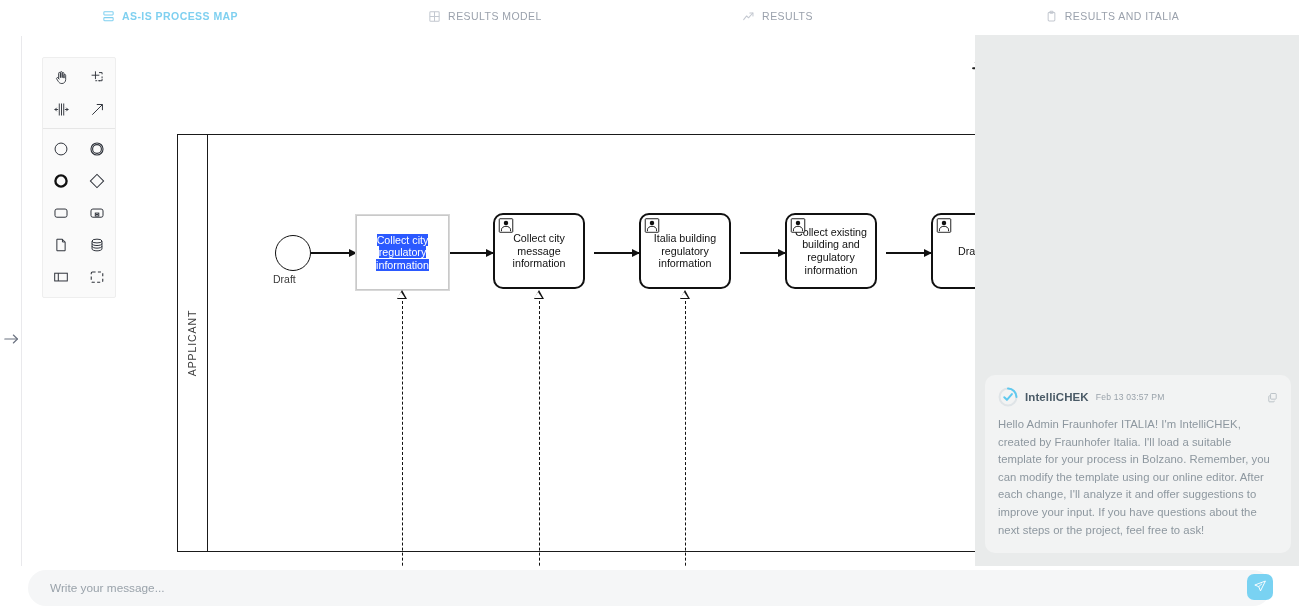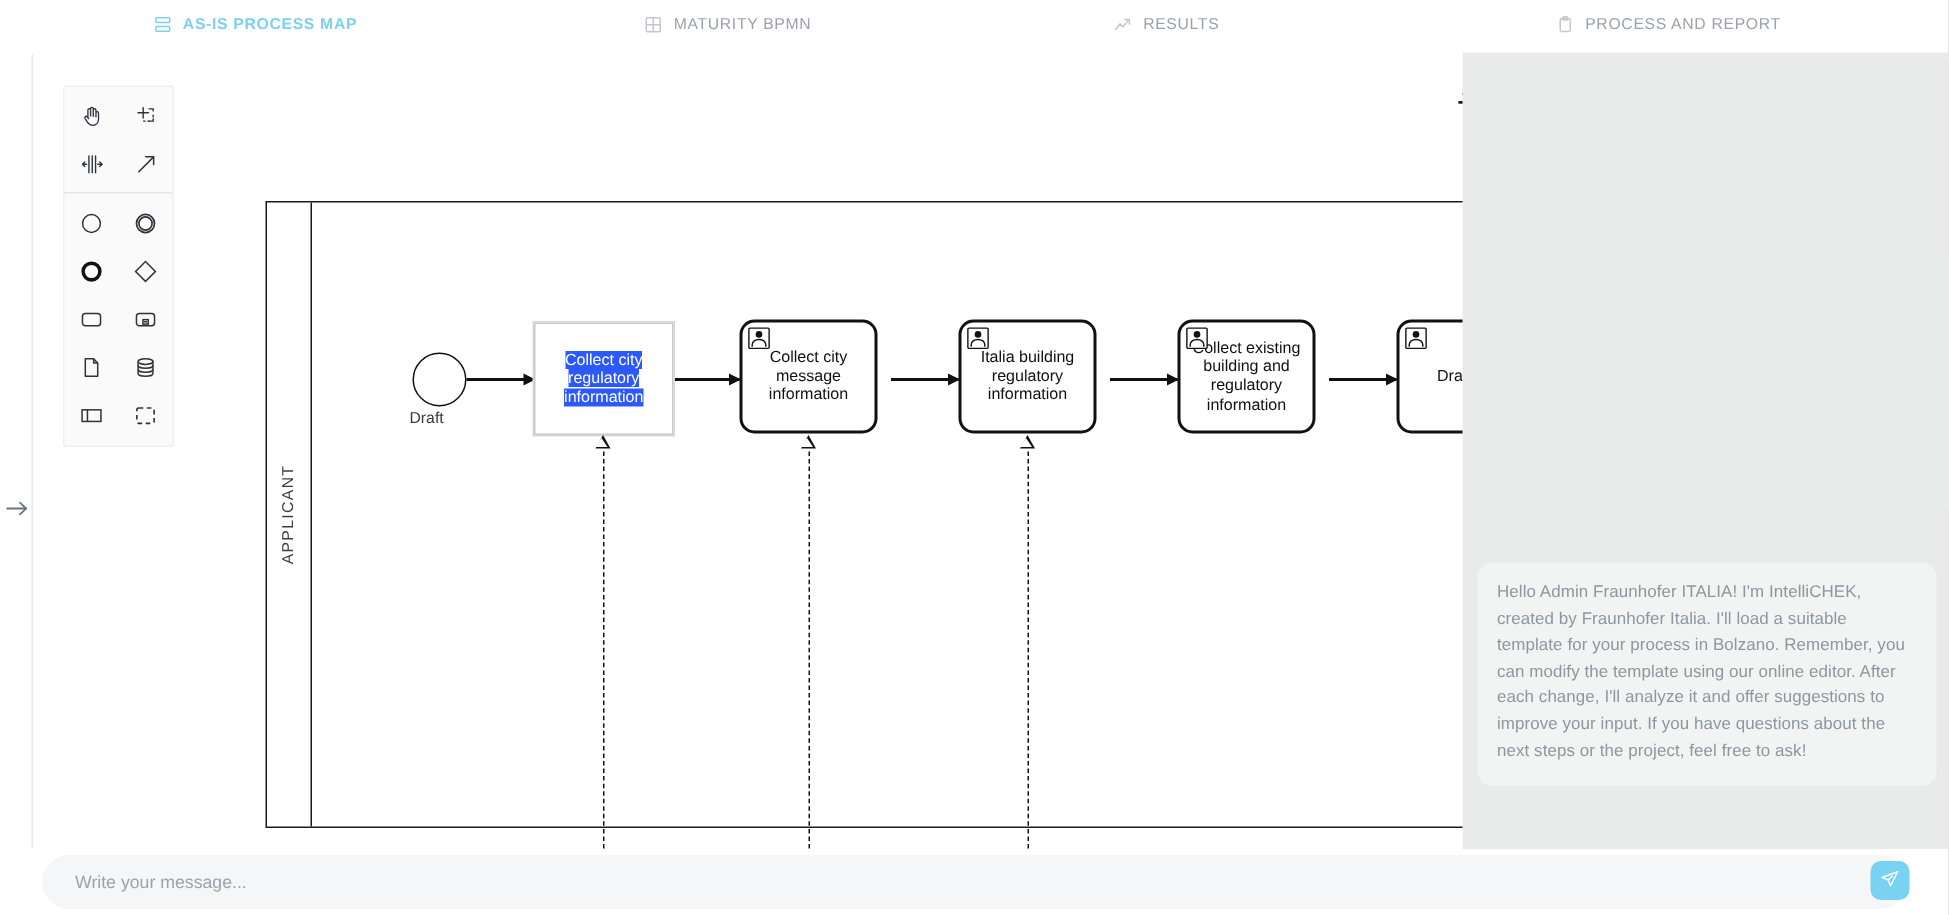--- a/index.html
+++ b/index.html
@@ -212,21 +212,21 @@
     </div>
 
     <div class="tab tab-1">
       <span class="tab-icon">
         <svg viewBox="0 0 14 14" width="13" height="13" fill="none" stroke="#c3c8d0" stroke-width="1.1">
           <rect x="2" y="2" width="10" height="10" rx="0.8"></rect>
           <line x1="7" y1="2" x2="7" y2="12"></line>
           <line x1="2" y1="7" x2="12" y2="7"></line>
         </svg>
       </span>
-      <span class="tab-label">MATURITY BPMN</span>
+      <span class="tab-label">RESULTS MODEL</span>
       <span class="underline"></span>
     </div>
 
     <div class="tab tab-2">
       <span class="tab-icon">
         <svg viewBox="0 0 14 14" width="13" height="13" fill="none" stroke="#c3c8d0" stroke-width="1.1" stroke-linecap="round" stroke-linejoin="round">
           <polyline points="1.8,10.4 5,6.4 7,8.4 11.6,3.2"></polyline>
           <polyline points="8.4,3.2 11.8,3.2 11.8,6.5"></polyline>
         </svg>
       </span>
@@ -234,21 +234,21 @@
       <span class="underline"></span>
     </div>
 
     <div class="tab tab-3">
       <span class="tab-icon">
         <svg viewBox="0 0 14 14" width="13" height="13" fill="none" stroke="#c3c8d0" stroke-width="1.1" stroke-linejoin="round">
           <rect x="3.4" y="2.6" width="7.2" height="9.2" rx="1"></rect>
           <rect x="5.4" y="1.3" width="3.2" height="2.3" rx="0.6"></rect>
         </svg>
       </span>
-      <span class="tab-label">PROCESS AND REPORT</span>
+      <span class="tab-label">RESULTS AND ITALIA</span>
       <span class="underline"></span>
     </div>
   </div>
 
   <div class="side-rail">
     <div class="expand-arrow">
       <svg viewBox="0 0 20 20" width="18" height="18" fill="none" stroke="#6b7280" stroke-width="1.3" stroke-linecap="round" stroke-linejoin="round">
         <line x1="2" y1="10" x2="16" y2="10"></line>
         <polyline points="11.5,5.6 16,10 11.5,14.4"></polyline>
       </svg>
@@ -442,20 +442,37 @@
       <div class="assoc-head" style="left:501.5px; top:155px;">
           <i></i>
         </div>
 
       <span class="watermark">BPMN.iO</span>
     </div>
   </div>
 
   <div class="chat-panel">
     <div class="msg">
+      <div class="msg-head">
+        <span class="avatar">
+          <svg viewBox="0 0 22 22" width="20" height="20" fill="none">
+            <circle cx="11" cy="11" r="9.3" stroke="#dfe4e7" stroke-width="2.2"></circle>
+            <path d="M11 1.7a9.3 9.3 0 019.3 9.3" stroke="#5fc9ef" stroke-width="2.2" stroke-linecap="round"></path>
+            <polyline points="6.9,11.3 9.8,14.1 15.3,7.8" stroke="#5fc9ef" stroke-width="2.2" stroke-linecap="round" stroke-linejoin="round"></polyline>
+          </svg>
+        </span>
+        <span class="msg-name">IntelliCHEK</span>
+        <span class="msg-time">Feb 13 03:57 PM</span>
+        <span class="copy-icon">
+          <svg viewBox="0 0 16 16" width="11" height="11" fill="none" stroke="#b0b8bf" stroke-width="1.2" stroke-linejoin="round">
+            <rect x="5.2" y="2.2" width="8.2" height="8.2" rx="1.1"></rect>
+            <path d="M10.6 12.6v.6a1.1 1.1 0 01-1.1 1.1H3.7a1.1 1.1 0 01-1.1-1.1V6.6a1.1 1.1 0 011.1-1.1h.6"></path>
+          </svg>
+        </span>
+      </div>
       <div class="msg-body">Hello Admin Fraunhofer ITALIA! I'm IntelliCHEK, created by Fraunhofer Italia. I'll load a suitable template for your process in Bolzano. Remember, you can modify the template using our online editor. After each change, I'll analyze it and offer suggestions to improve your input. If you have questions about the next steps or the project, feel free to ask!</div>
     </div>
   </div>
 
   <div class="composer">
     <input class="composer-input" type="text" placeholder="Write your message..." style="">
     <button class="send-btn">
       <span>
         <svg viewBox="0 0 20 20" width="14" height="14" fill="none" stroke="#fff" stroke-width="1.35" stroke-linejoin="round" stroke-linecap="round">
           <path d="M17.2 3.1L2.6 8.6l5.6 2.3 2.3 5.6z"></path>

